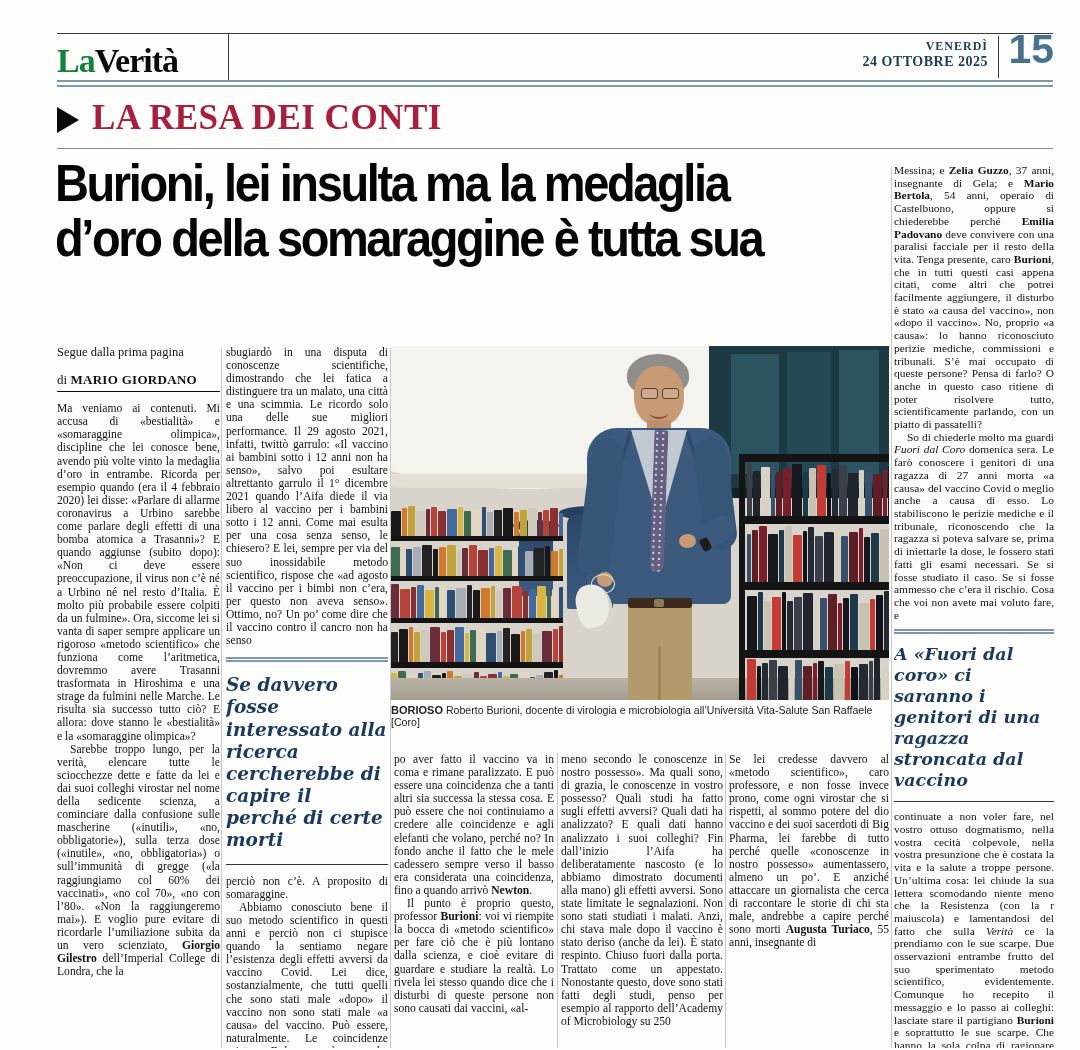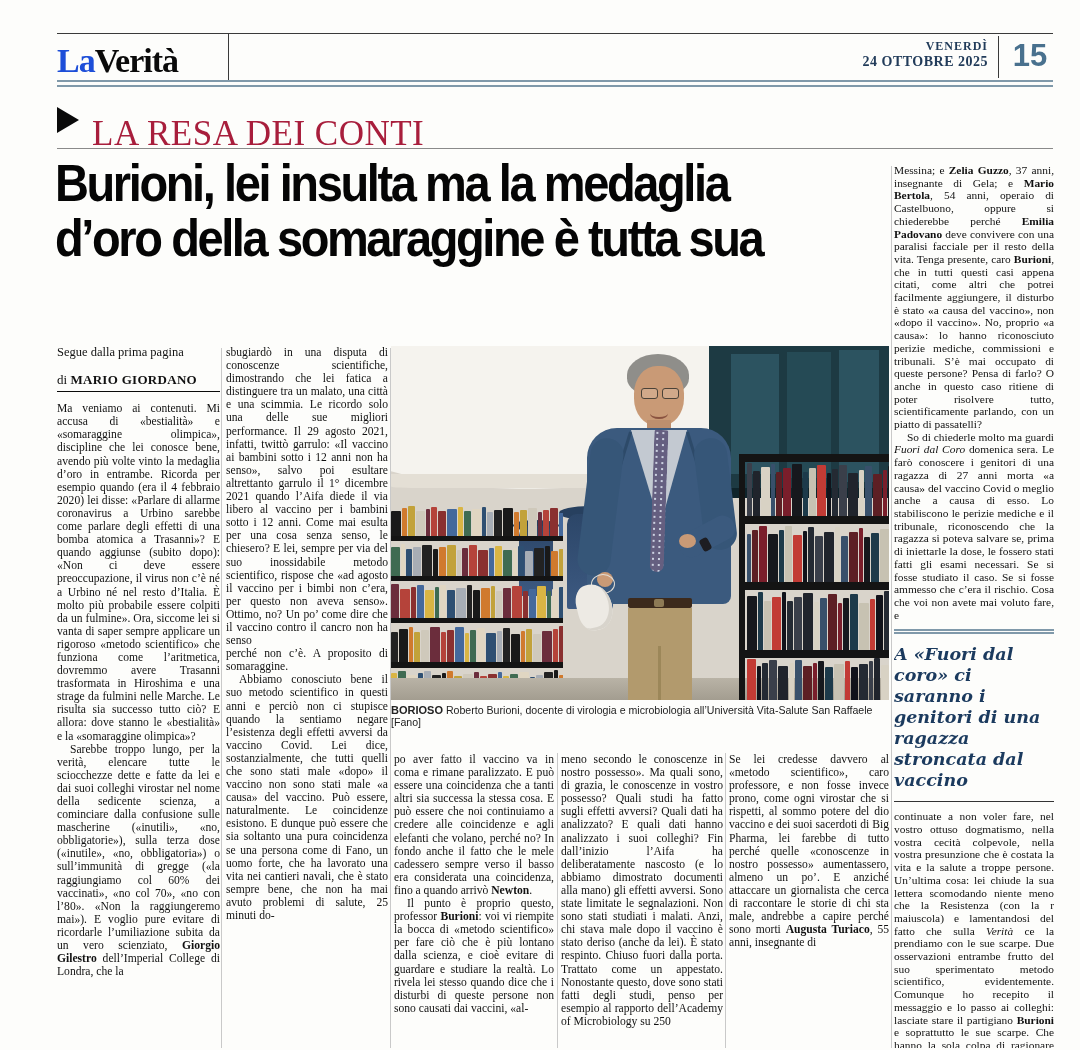--- a/index.html
+++ b/index.html
@@ -3,36 +3,36 @@
 <meta charset="utf-8">
 <style>
   html,body{margin:0;padding:0;background:#e9e9e9;}
   .page{position:relative;width:1080px;height:1050px;background:#fdfdfb;margin:0 auto;
         font-family:"Liberation Serif",serif;color:#111;overflow:hidden;}
   .abs{position:absolute;}
 
   
   .toprule{left:57px;right:27px;top:33px;height:0;border-top:1.5px solid #3a3a3a;}
   .logo{left:57px;top:42px;font-family:"Liberation Serif",serif;font-weight:bold;font-size:34px;letter-spacing:-1px;}
-  .logo .la{color:#1d4ed8;}
+  .logo .la{color:#15803d;}
   .logo .verita{color:#0a0a0a;}
   .mast-vline1{left:228px;top:33px;width:0;height:48px;border-left:1.5px solid #3a3a3a;}
   .dateblock{right:92px;top:40px;text-align:right;color:#223c5a;font-weight:bold;line-height:1.15;}
   .dateblock .day{font-size:12px;letter-spacing:1px;}
   .dateblock .date{font-size:14px;letter-spacing:.5px;}
   .mast-vline2{left:998px;top:36px;width:0;height:42px;border-left:1.5px solid #3a3a3a;}
-  .pagenum{left:1006px;top:38px;width:48px;text-align:center;font-family:"Liberation Sans",sans-serif;
-           font-weight:bold;font-size:31px;color:#49718e;}
+  .pagenum{left:1006px;top:26px;width:48px;text-align:right;font-family:"Liberation Sans",sans-serif;
+           font-weight:bold;font-size:41px;color:#49718e;}
   .dblrule{left:57px;right:27px;top:80px;height:3px;border-top:2.5px solid #8099aa;border-bottom:2.5px solid #8099aa;}
 
   
   .kicker-arrow{left:57px;top:107px;width:0;height:0;border-left:22px solid #0a0a0a;
                 border-top:13px solid transparent;border-bottom:13px solid transparent;}
-  .section-title{left:92px;top:98px;font-family:"Liberation Serif",serif;font-weight:normal;
-                 font-size:35px;color:#a81e3c;letter-spacing:.5px;margin-top:16px;}
+  .section-title{left:92px;top:98px;font-family:"Liberation Serif",serif;font-weight:bold;
+                 font-size:35px;color:#a81e3c;letter-spacing:.5px;}
   .grayrule{left:57px;right:27px;top:148px;height:0;border-top:1.5px solid #8a8a8a;}
 
   
   .headline{left:55px;top:156px;width:832px;font-family:"Liberation Sans",sans-serif;font-weight:bold;
             font-size:47px;line-height:1.04;letter-spacing:-2.4px;color:#050505;transform:scaleY(1.12);
             transform-origin:top left;}
   .standfirst{left:57px;top:292px;width:828px;font-family:"Liberation Serif",serif;font-weight:bold;
               font-size:19px;line-height:1.3;color:#0d0d0d;}
 
   
@@ -145,22 +145,23 @@
     <div class="bodytext">
         <p>Ma veniamo ai contenuti. Mi accusa di «bestialità» e «somaraggine olimpica», discipline che lei conosce bene, avendo più volte vinto la medaglia d’oro in entrambe. Ricorda per esempio quando (era il 4 febbraio 2020) lei disse: «Parlare di allarme coronavirus a Urbino sarebbe come parlare degli effetti di una bomba atomica a Trasanni»? E quando aggiunse (subito dopo): «Non ci deve essere preoccupazione, il virus non c’è né a Urbino né nel resto d’Italia. È molto più probabile essere colpiti da un fulmine». Ora, siccome lei si vanta di saper sempre applicare un rigoroso «metodo scientifico» che funziona come l’aritmetica, dovremmo avere Trasanni trasformata in Hiroshima e una strage da fulmini nelle Marche. Le risulta sia successo tutto ciò? E allora: dove stanno le «bestialità» e la «somaraggine olimpica»?</p>
         <p>Sarebbe troppo lungo, per la verità, elencare tutte le sciocchezze dette e fatte da lei e dai suoi colleghi virostar nel nome della sedicente scienza, a cominciare dalla confusione sulle mascherine («inutili», «no, obbligatorie»), sulla terza dose («inutile», «no, obbligatoria») o sull’immunità di gregge («la raggiungiamo col 60% dei vaccinati», «no col 70», «no con l’80». «Non la raggiungeremo mai»). E voglio pure evitare di ricordarle l’umiliazione subita da un vero scienziato, <b>Giorgio Gilestro</b> dell’Imperial College di Londra, che la</p>
       </div>
   </div>
 
   <div class="abs col c2">
     <div class="bodytext">
         <p>sbugiardò in una disputa di conoscenze scientifiche, dimostrando che lei fatica a distinguere tra un malato, una città e una scimmia. Le ricordo solo una delle sue migliori performance. Il 29 agosto 2021, infatti, twittò garrulo: «Il vaccino ai bambini sotto i 12 anni non ha senso», salvo poi esultare altrettanto garrulo il 1° dicembre 2021 quando l’Aifa diede il via libero al vaccino per i bambini sotto i 12 anni. Come mai esulta per una cosa senza senso, le chiesero? E lei, sempre per via del suo inossidabile metodo scientifico, rispose che «ad agosto il vaccino per i bimbi non c’era, per questo non aveva senso». Ottimo, no? Un po’ come dire che il vaccino contro il cancro non ha senso</p>
       </div>
+    <div class="pullquote">Se davvero fosse interessato alla ricerca cercherebbe di capire il perché di certe morti</div>
     <div class="bodytext">
-        <p>perché non c’è. A proposito di somaraggine.</p>
+        <p>perciò non c’è. A proposito di somaraggine.</p>
         <p>Abbiamo conosciuto bene il suo metodo scientifico in questi anni e perciò non ci stupisce quando la sentiamo negare l’esistenza degli effetti avversi da vaccino Covid. Lei dice, sostanzialmente, che tutti quelli che sono stati male «dopo» il vaccino non sono stati male «a causa» del vaccino. Può essere, naturalmente. Le coincidenze esistono. E dunque può essere che sia soltanto una pura coincidenza se una persona come  di Fano, un uomo forte, che ha lavorato una vita nei cantieri navali, che è stato sempre bene, che non ha mai avuto problemi di salute, 25 minuti do-</p>
       </div>
   </div>
 
   <div class="abs photo">
     <div class="ceiling2"></div>
     <div class="ceiling"></div>
     <div class="balc"></div>
     <div class="window"></div>
     <div class="pane1"></div>
@@ -410,21 +411,21 @@
     <div class="mask"></div>
     <div class="belt"></div>
     <div class="buckle"></div>
     <div class="pants"></div>
     <div class="inseam"></div>
   </div>
 
   <div class="abs caption">
     <b>BORIOSO</b>
     <span>Roberto Burioni, docente di virologia e microbiologia all’Università Vita-Salute San Raffaele</span>
-    <span>[Fano]</span>
+    <span>[Coro]</span>
   </div>
 
   <div class="abs col c3">
       <p>po aver fatto il vaccino va in coma e rimane paralizzato. E può essere una coincidenza che a tanti altri sia successa la stessa cosa. E può essere che noi continuiamo a credere alle coincidenze e agli elefanti che volano, perché no? In fondo anche il fatto che le mele cadessero sempre verso il basso era considerata una coincidenza, fino a quando arrivò <b>Newton</b>.</p>
       <p>Il punto è proprio questo, professor <b>Burioni</b>: voi vi riempite la bocca di «metodo scientifico» per fare ciò che è più lontano dalla scienza, e cioè evitare di guardare e studiare la realtà. Lo rivela lei stesso quando dice che i disturbi di queste persone non sono causati dai vaccini, «al-</p>
     </div>
   <div class="abs col c4">
       <p>meno secondo le conoscenze in nostro possesso». Ma quali sono, di grazia, le conoscenze in vostro possesso? Quali studi ha fatto sugli effetti avversi? Quali dati ha analizzato? E quali dati hanno analizzato i suoi colleghi? Fin dall’inizio l’Aifa ha deliberatamente nascosto (e lo abbiamo dimostrato documenti alla mano) gli effetti avversi. Sono state limitate le segnalazioni. Non sono stati studiati i malati. Anzi, chi stava male dopo il vaccino è stato deriso (anche da lei). È stato respinto. Chiuso fuori dalla porta. Trattato come un appestato. Nonostante questo, dove sono stati fatti degli studi, penso per esempio al rapporto dell’Academy of Microbiology su 250</p>
     </div>
   <div class="abs col c5">

